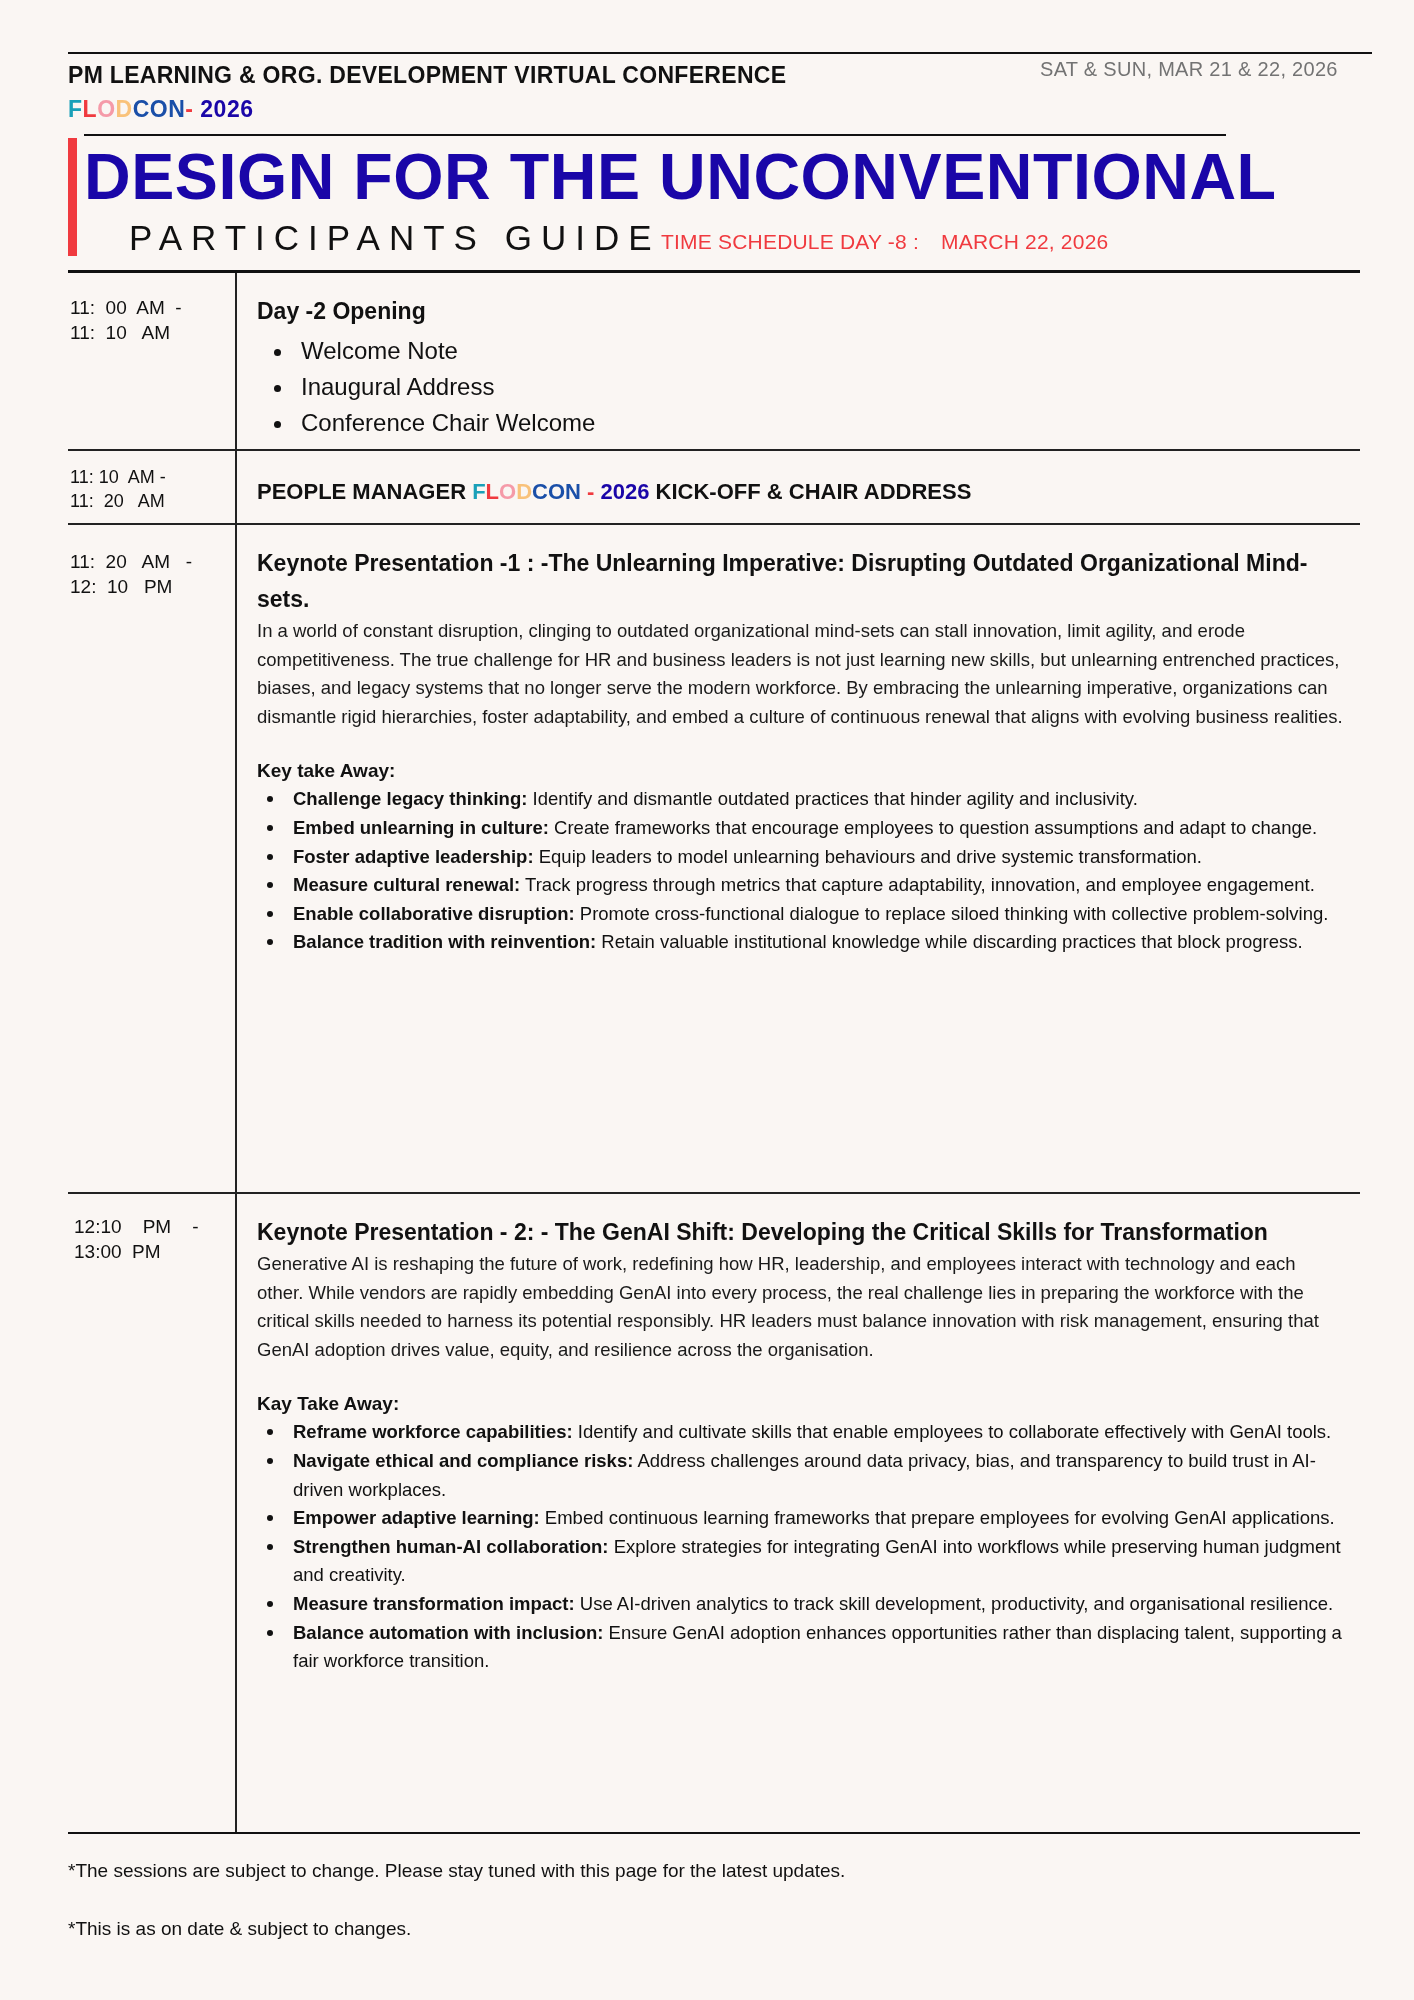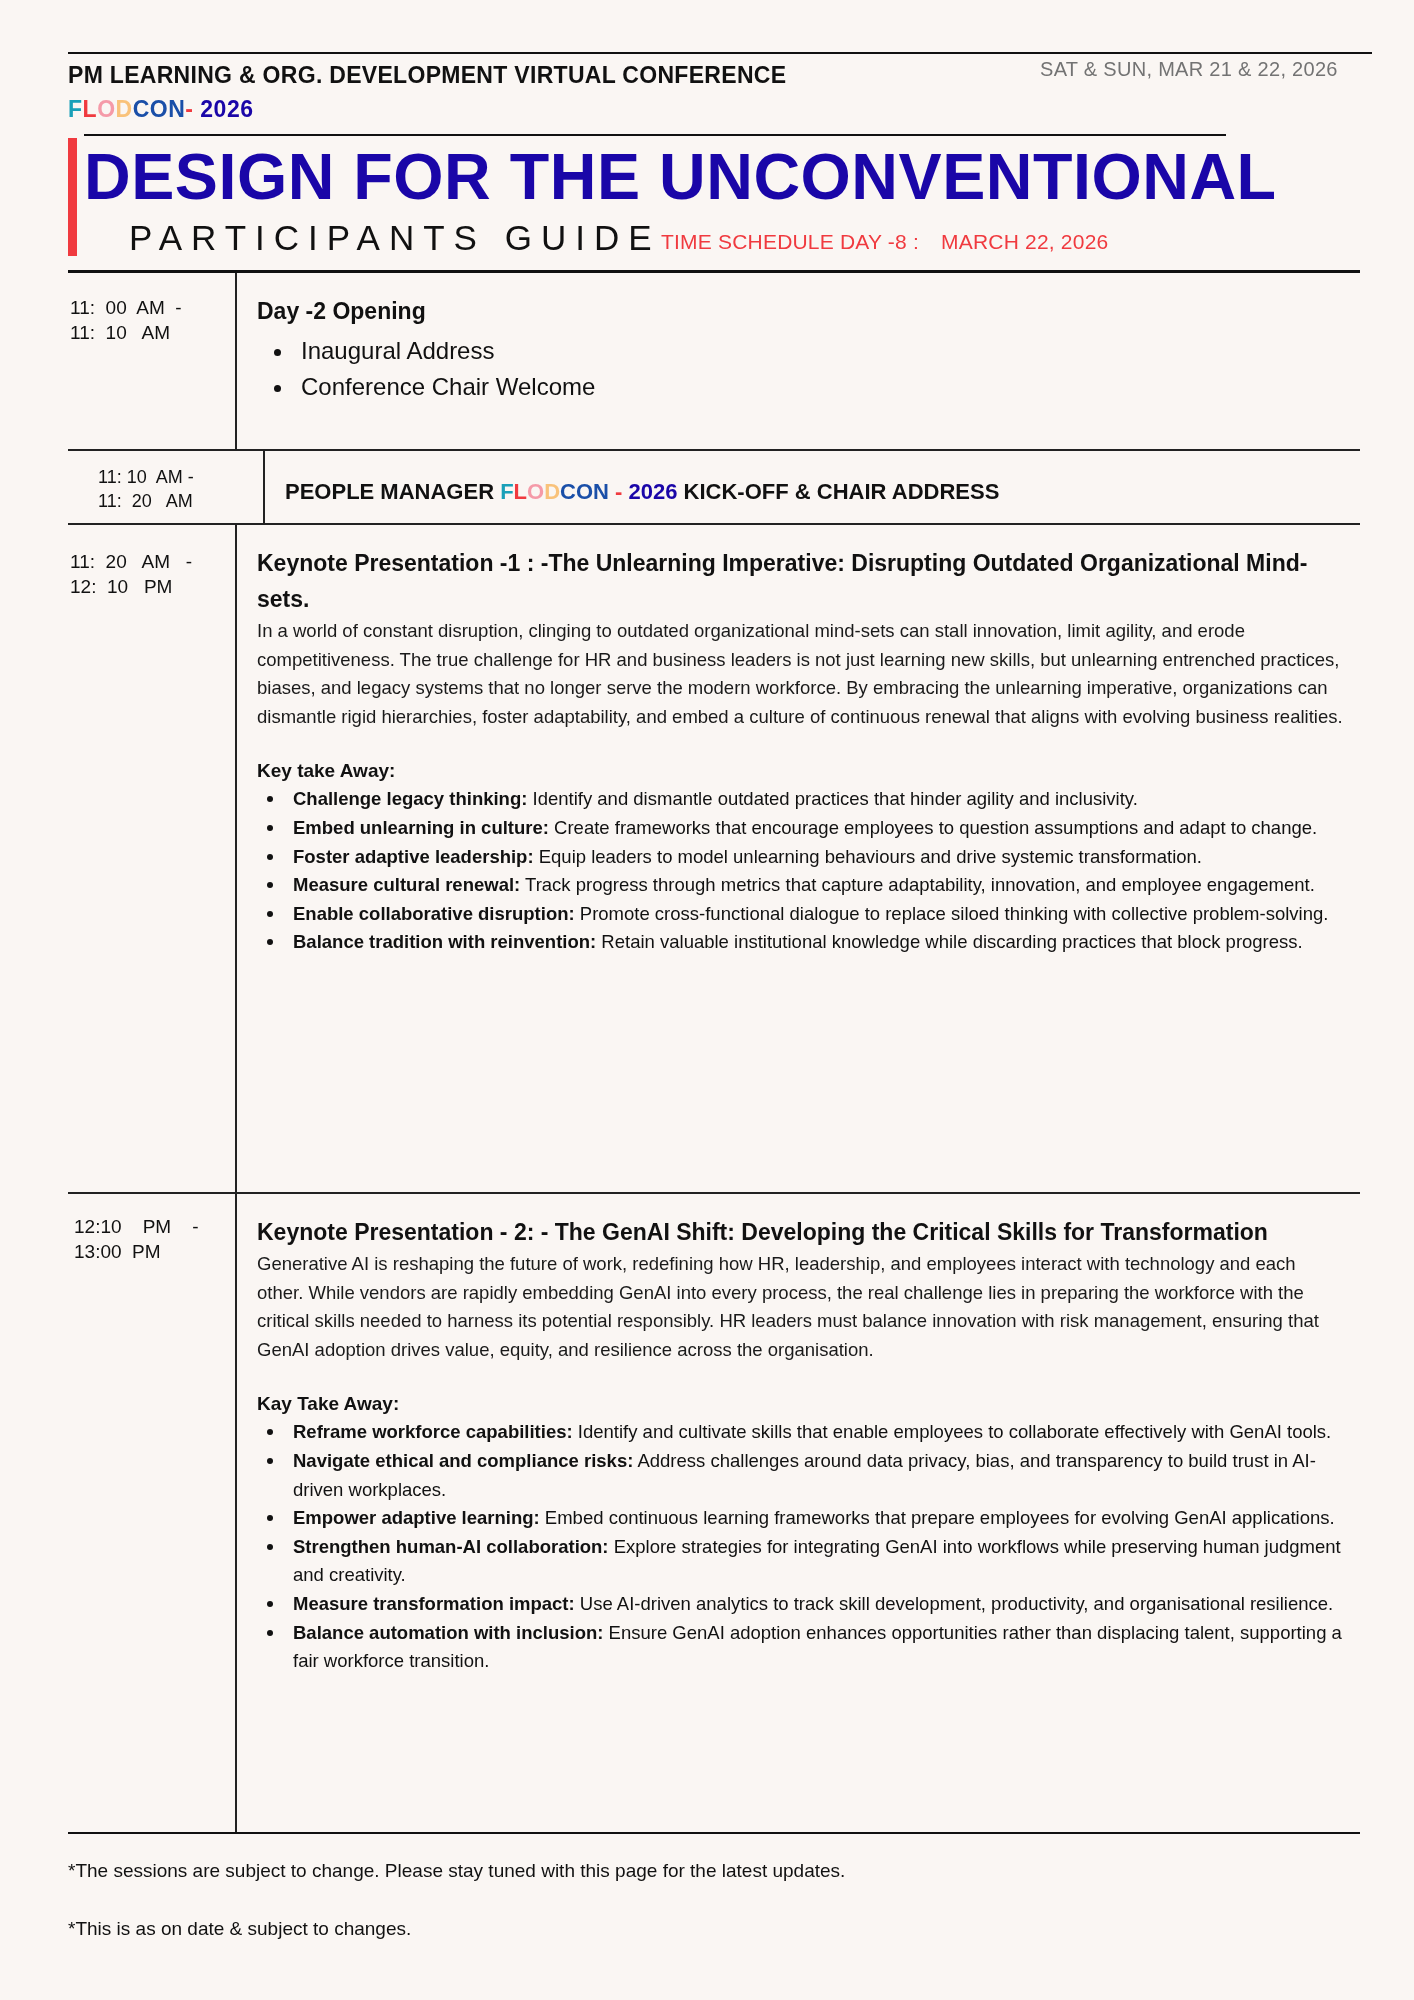--- a/index.html
+++ b/index.html
@@ -103,21 +103,21 @@
       content: ""; position: absolute; left: 10px; top: 11px;
       width: 6px; height: 6px; border-radius: 50%; background: #111;
     }
     .takeaways b { font-weight: 700; }
 
     .row-1 { height: 178px; }
     .row-2 { height: 74px; }
     .row-3 { height: 669px; }
     .row-4 { height: 640px; }
 
-    .row-2 .time-col { padding-top: 14px; font-size: 18px; line-height: 24px; margin-left: 28px; }
+    .row-2 .time-col { padding-top: 14px; font-size: 18px; line-height: 24px; }
     .row-3 .time-col { padding-top: 24px; }
     .row-4 .time-col { padding-top: 20px; padding-left: 6px; }
 
     .footnote {
       position: absolute; left: 68px; font-size: 19px; color: #111;
     }
     .footnote.n1 { top: 1860px; }
     .footnote.n2 { top: 1918px; }
   </style>
 </head>
@@ -145,20 +145,21 @@
   </div>
 
   <div class="schedule">
 
     <div class="row row-1">
       <div class="time-col">11:  00  AM  -
 11:  10   AM</div>
       <div class="content-col">
         <div class="session-title">Day -2 Opening</div>
         <ul class="opening-list">
+          <li>Welcome Note</li>
           <li>Inaugural Address</li>
           <li>Conference Chair Welcome</li>
         </ul>
       </div>
     </div>
 
     <div class="row row-2">
       <div class="time-col">11: 10  AM -
 11:  20   AM</div>
       <div class="content-col" style="padding-top:0">

